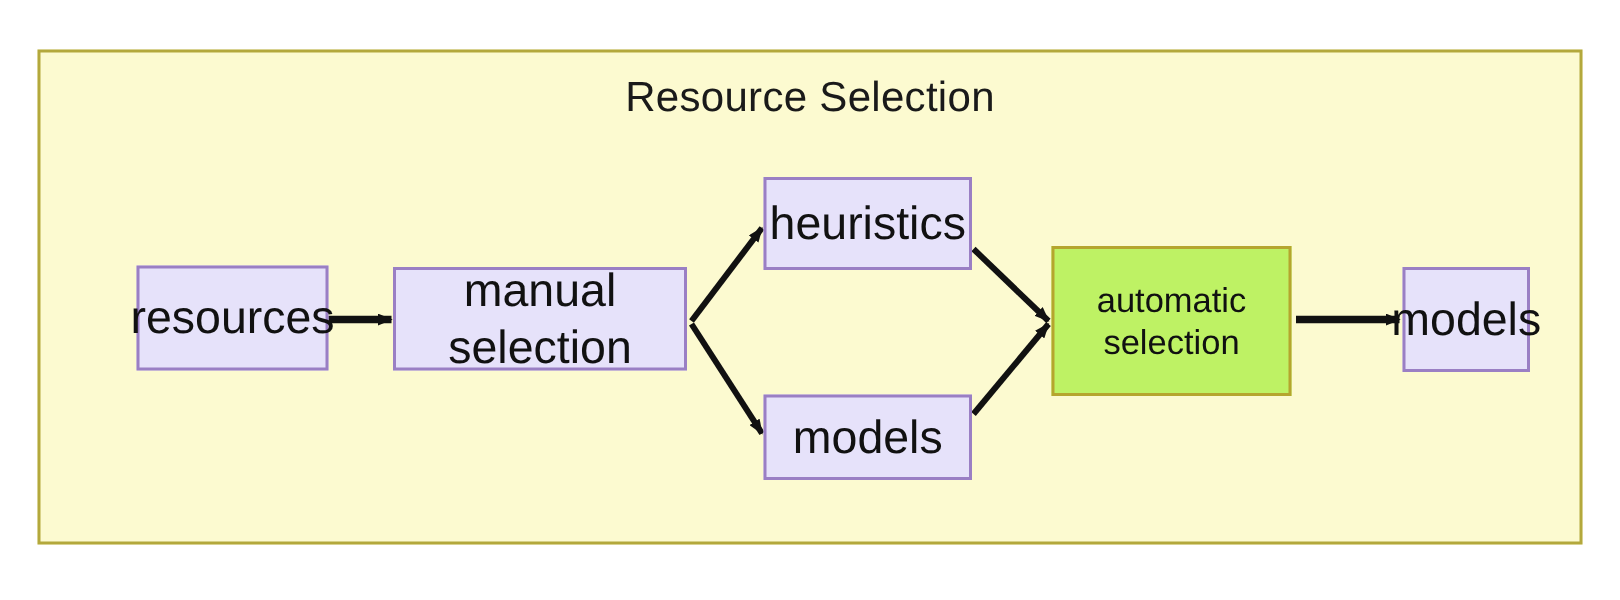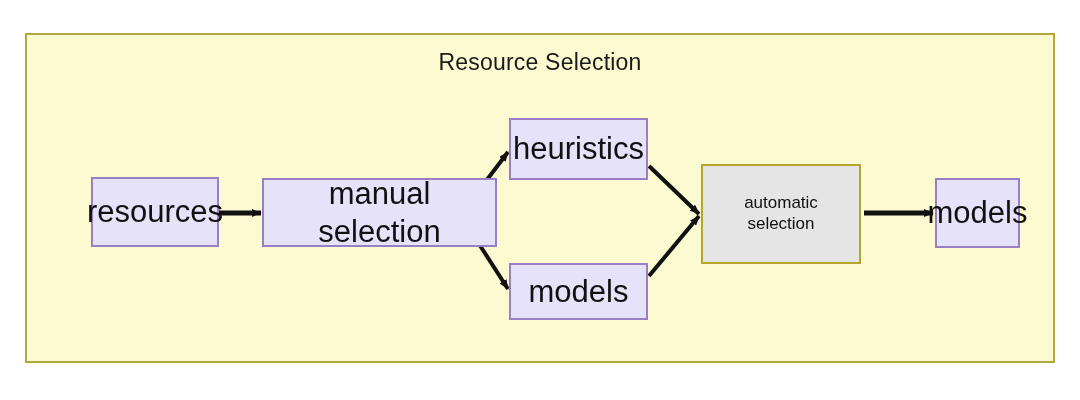--- a/index.html
+++ b/index.html
@@ -28,43 +28,43 @@
     box-sizing: border-box;
     background: #fcfad0;
     border: 2px solid #b3a83c;
   }
   #title {
     position: absolute;
     left: 0;
     top: 14px;
     width: 100%;
     text-align: center;
-    font-size: 23px;
+    font-size: 28px;
     color: #1a1a1a;
     letter-spacing: 0.2px;
   }
   .node {
     position: absolute;
     box-sizing: border-box;
     display: flex;
     align-items: center;
     justify-content: center;
     text-align: center;
     color: #111111;
     line-height: 1.22;
   }
   .node.purple {
     background: #e6e2fa;
     border: 2px solid #9a7fc4;
     font-size: 31px;
   }
   .node.gold {
-    background: #e5e5e5;
+    background: #bef264;
     border: 2px solid #b5a52e;
-    font-size: 17px;
+    font-size: 23px;
   }
   #svg-arrows {
     position: absolute;
     left: 0;
     top: 0;
     width: 1080px;
     height: 400px;
     pointer-events: none;
   }
   .node-label { white-space: pre-line; }
@@ -95,21 +95,21 @@
 
     <line x1="649" y1="276" x2="699" y2="216" stroke="#111111" stroke-width="4" marker-end="url(#ah)"></line>
 
     <line x1="864" y1="213" x2="933" y2="213" stroke="#111111" stroke-width="5" marker-end="url(#ah)"></line>
   </svg>
 
   <div class="node purple" style="left:67px; top:177px; width:128px; height:70px;margin-left:24px;">
     <span class="node-label">resources</span>
   </div>
 
-  <div class="node purple" style="left:262px; top:178px; width:235px; height:69px;">
+  <div class="node purple" style="left:262px; top:178px; width:196px; height:69px;">
     <span class="node-label">manual selection</span>
   </div>
 
   <div class="node purple" style="left:509px; top:118px; width:139px; height:62px;">
     <span class="node-label">heuristics</span>
   </div>
 
   <div class="node purple" style="left:509px; top:263px; width:139px; height:57px;">
     <span class="node-label">models</span>
   </div>

